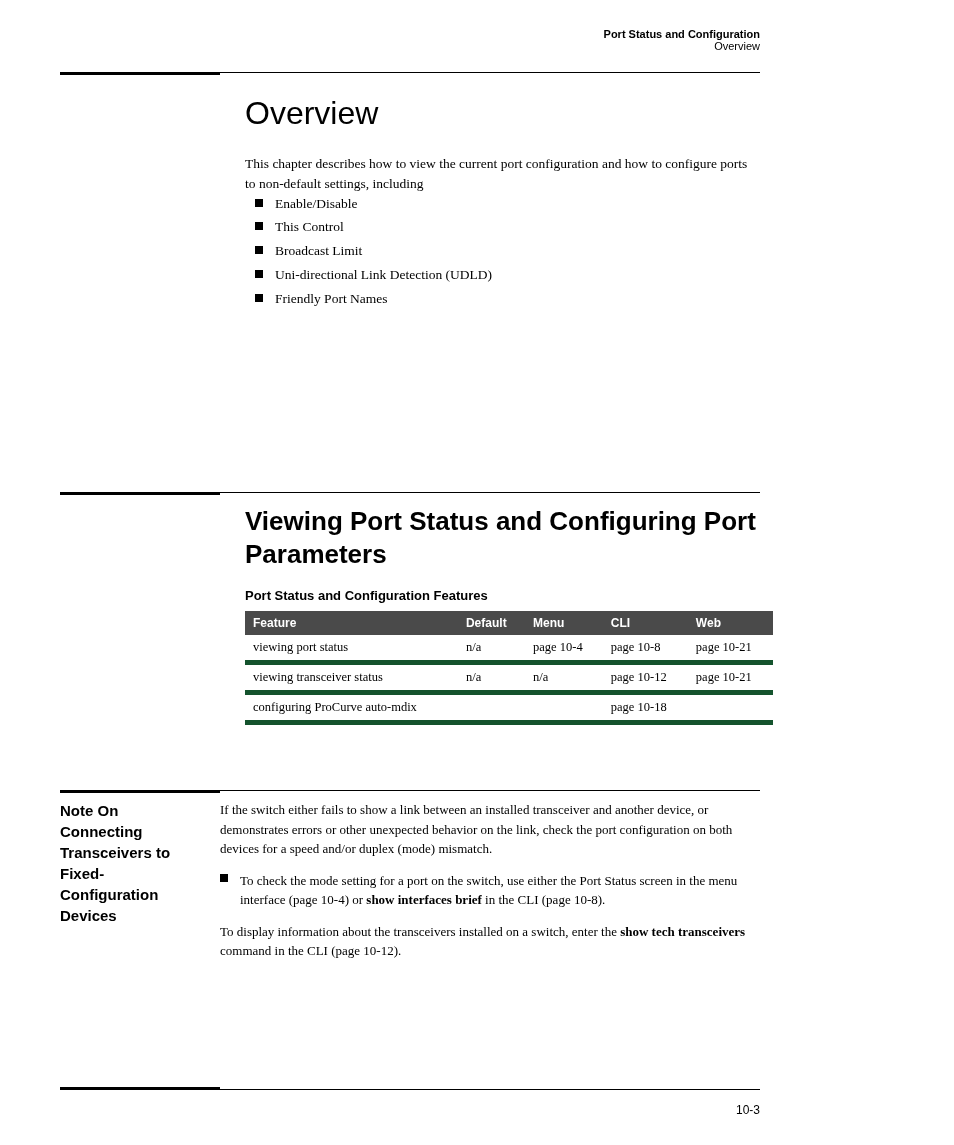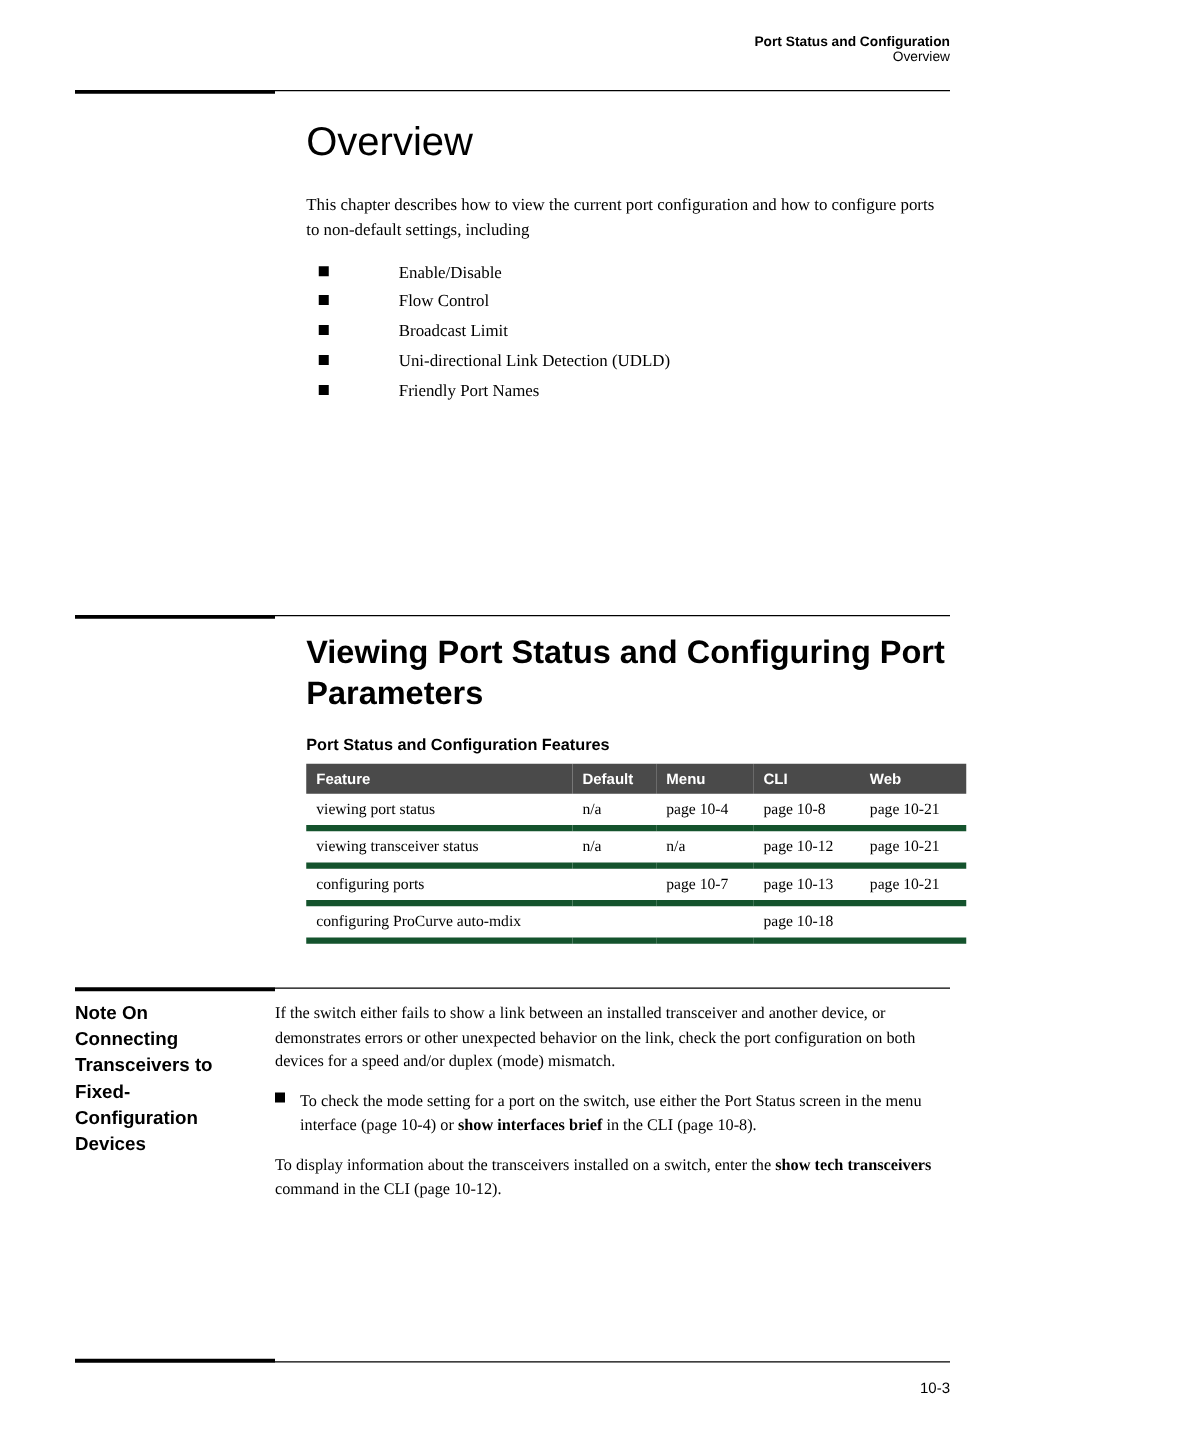--- a/index.html
+++ b/index.html
@@ -59,34 +59,32 @@
       font-family: Arial, sans-serif;
       font-size: 32px;
       font-weight: normal;
       margin-bottom: 22px;
       margin-top: 10px;
     }
 
     .overview-desc {
       font-size: 13.5px;
       line-height: 1.5;
-      margin-bottom: 14px;
     }
 
     .bullet-list {
       list-style: none;
       margin-left: 10px;
     }
     .bullet-list li {
       display: flex;
       align-items: flex-start;
       margin-bottom: 5px;
       font-size: 13.5px;
       line-height: 1.4;
-      gap: 44px;
     }
     .bullet-square {
       display: inline-block;
       width: 8px;
       height: 8px;
       background: #000;
       margin-right: 12px;
       margin-top: 4px;
       flex-shrink: 0;
     }
@@ -206,21 +204,21 @@
   <div class="content">
     <div class="overview-title">Overview</div>
     <p class="overview-desc">This chapter describes how to view the current port configuration and how to configure ports to non-default settings, including</p>
     <ul class="bullet-list">
       <li>
           <span class="bullet-square"></span>
           <span>Enable/Disable</span>
         </li>
       <li>
           <span class="bullet-square"></span>
-          <span>Flow Control</span>
+          <span>This Control</span>
         </li>
       <li>
           <span class="bullet-square"></span>
           <span>Broadcast Limit</span>
         </li>
       <li>
           <span class="bullet-square"></span>
           <span>Uni-directional Link Detection (UDLD)</span>
         </li>
       <li>
@@ -253,27 +251,20 @@
           <td>n/a</td>
           <td>page 10-4</td>
           <td>page 10-8</td>
           <td>page 10-21</td>
         </tr>
         <tr>
           <td>viewing transceiver status</td>
           <td>n/a</td>
           <td>n/a</td>
           <td>page 10-12</td>
-          <td>page 10-21</td>
-        </tr>
-        <tr>
-          <td>configuring ports</td>
-          <td></td>
-          <td>page 10-7</td>
-          <td>page 10-13</td>
           <td>page 10-21</td>
         </tr>
         <tr>
           <td>configuring ProCurve auto-mdix</td>
           <td></td>
           <td></td>
           <td>page 10-18</td>
           <td></td>
         </tr>
       </tbody>

